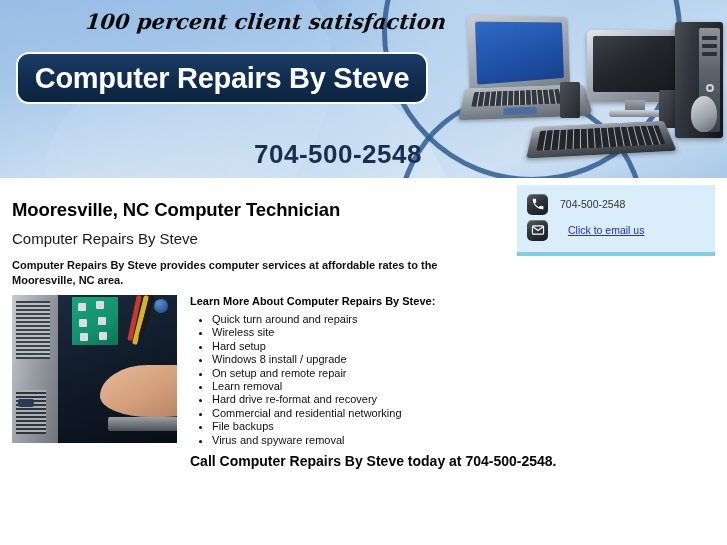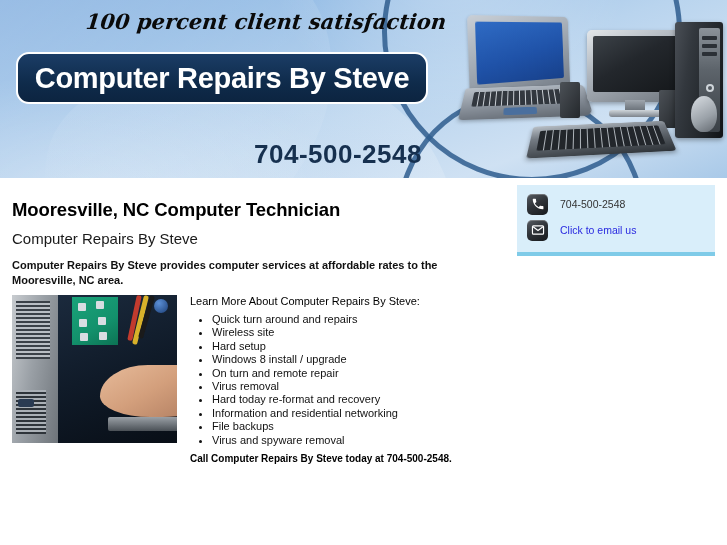--- a/index.html
+++ b/index.html
@@ -376,21 +376,21 @@
     position: absolute; left: 50px; top: 122px; width: 110px; height: 14px;
     background: linear-gradient(180deg, #9aa0a6, #4a5056);
     border-radius: 2px;
   }
 
   .learn-more {
     position: absolute;
     left: 190px;
     top: 117px;
     font-size: 11px;
-    font-weight: normal;
+    font-weight: bold;
     color: #000;
     white-space: nowrap;
   }
   ul.services {
     position: absolute;
     left: 190px;
     top: 135px;
     margin: 0;
     padding: 0 0 0 22px;
     list-style: disc;
@@ -399,21 +399,21 @@
     font-size: 11px;
     line-height: 13.4px;
     color: #111;
     padding: 0;
     margin: 0;
   }
   .call-cta {
     position: absolute;
     left: 190px;
     top: 275px;
-    font-size: 10px;
+    font-size: 14px;
     font-weight: bold;
     color: #000;
     white-space: nowrap;
   }
 
   
   .contact-box {
     position: absolute;
     left: 517px;
     top: 7px;
@@ -460,23 +460,24 @@
     flex: 0 0 auto;
     box-shadow: inset 0 1px 0 rgba(255,255,255,0.25);
   }
   .c-icon svg { display: block; }
   .contact-value {
     margin-left: 12px;
     font-size: 10.5px;
     color: #333;
   }
   .contact-link {
-    margin-left: 12px;
+    margin-left: 20px;
     font-size: 10.5px;
     color: #2a2ae0;
+    text-decoration: underline;
     cursor: pointer;
   }
 </style>
 </head>
 <body>
 
 <div class="banner">
   <div class="banner-swoosh-a"></div>
   <div class="banner-swoosh-b"></div>
   <div class="banner-arc"></div>
@@ -563,24 +564,24 @@
       </div>
     </div>
 
     <div class="learn-more">Learn More About Computer Repairs By Steve:</div>
 
     <ul class="services">
       <li>Quick turn around and repairs</li>
       <li>Wireless site</li>
       <li>Hard setup</li>
       <li>Windows 8 install / upgrade</li>
-      <li>On turn and remote repair</li>
-      <li>Virus removal</li>
-      <li>Hard today re-format and recovery</li>
-      <li>Information and residential networking</li>
+      <li>On setup and remote repair</li>
+      <li>Learn removal</li>
+      <li>Hard drive re-format and recovery</li>
+      <li>Commercial and residential networking</li>
       <li>File backups</li>
       <li>Virus and spyware removal</li>
     </ul>
 
     <div class="call-cta">Call Computer Repairs By Steve today at 704-500-2548.</div>
 
     <div class="contact-box">
       <div class="contact-body">
 
         <div class="contact-row">

